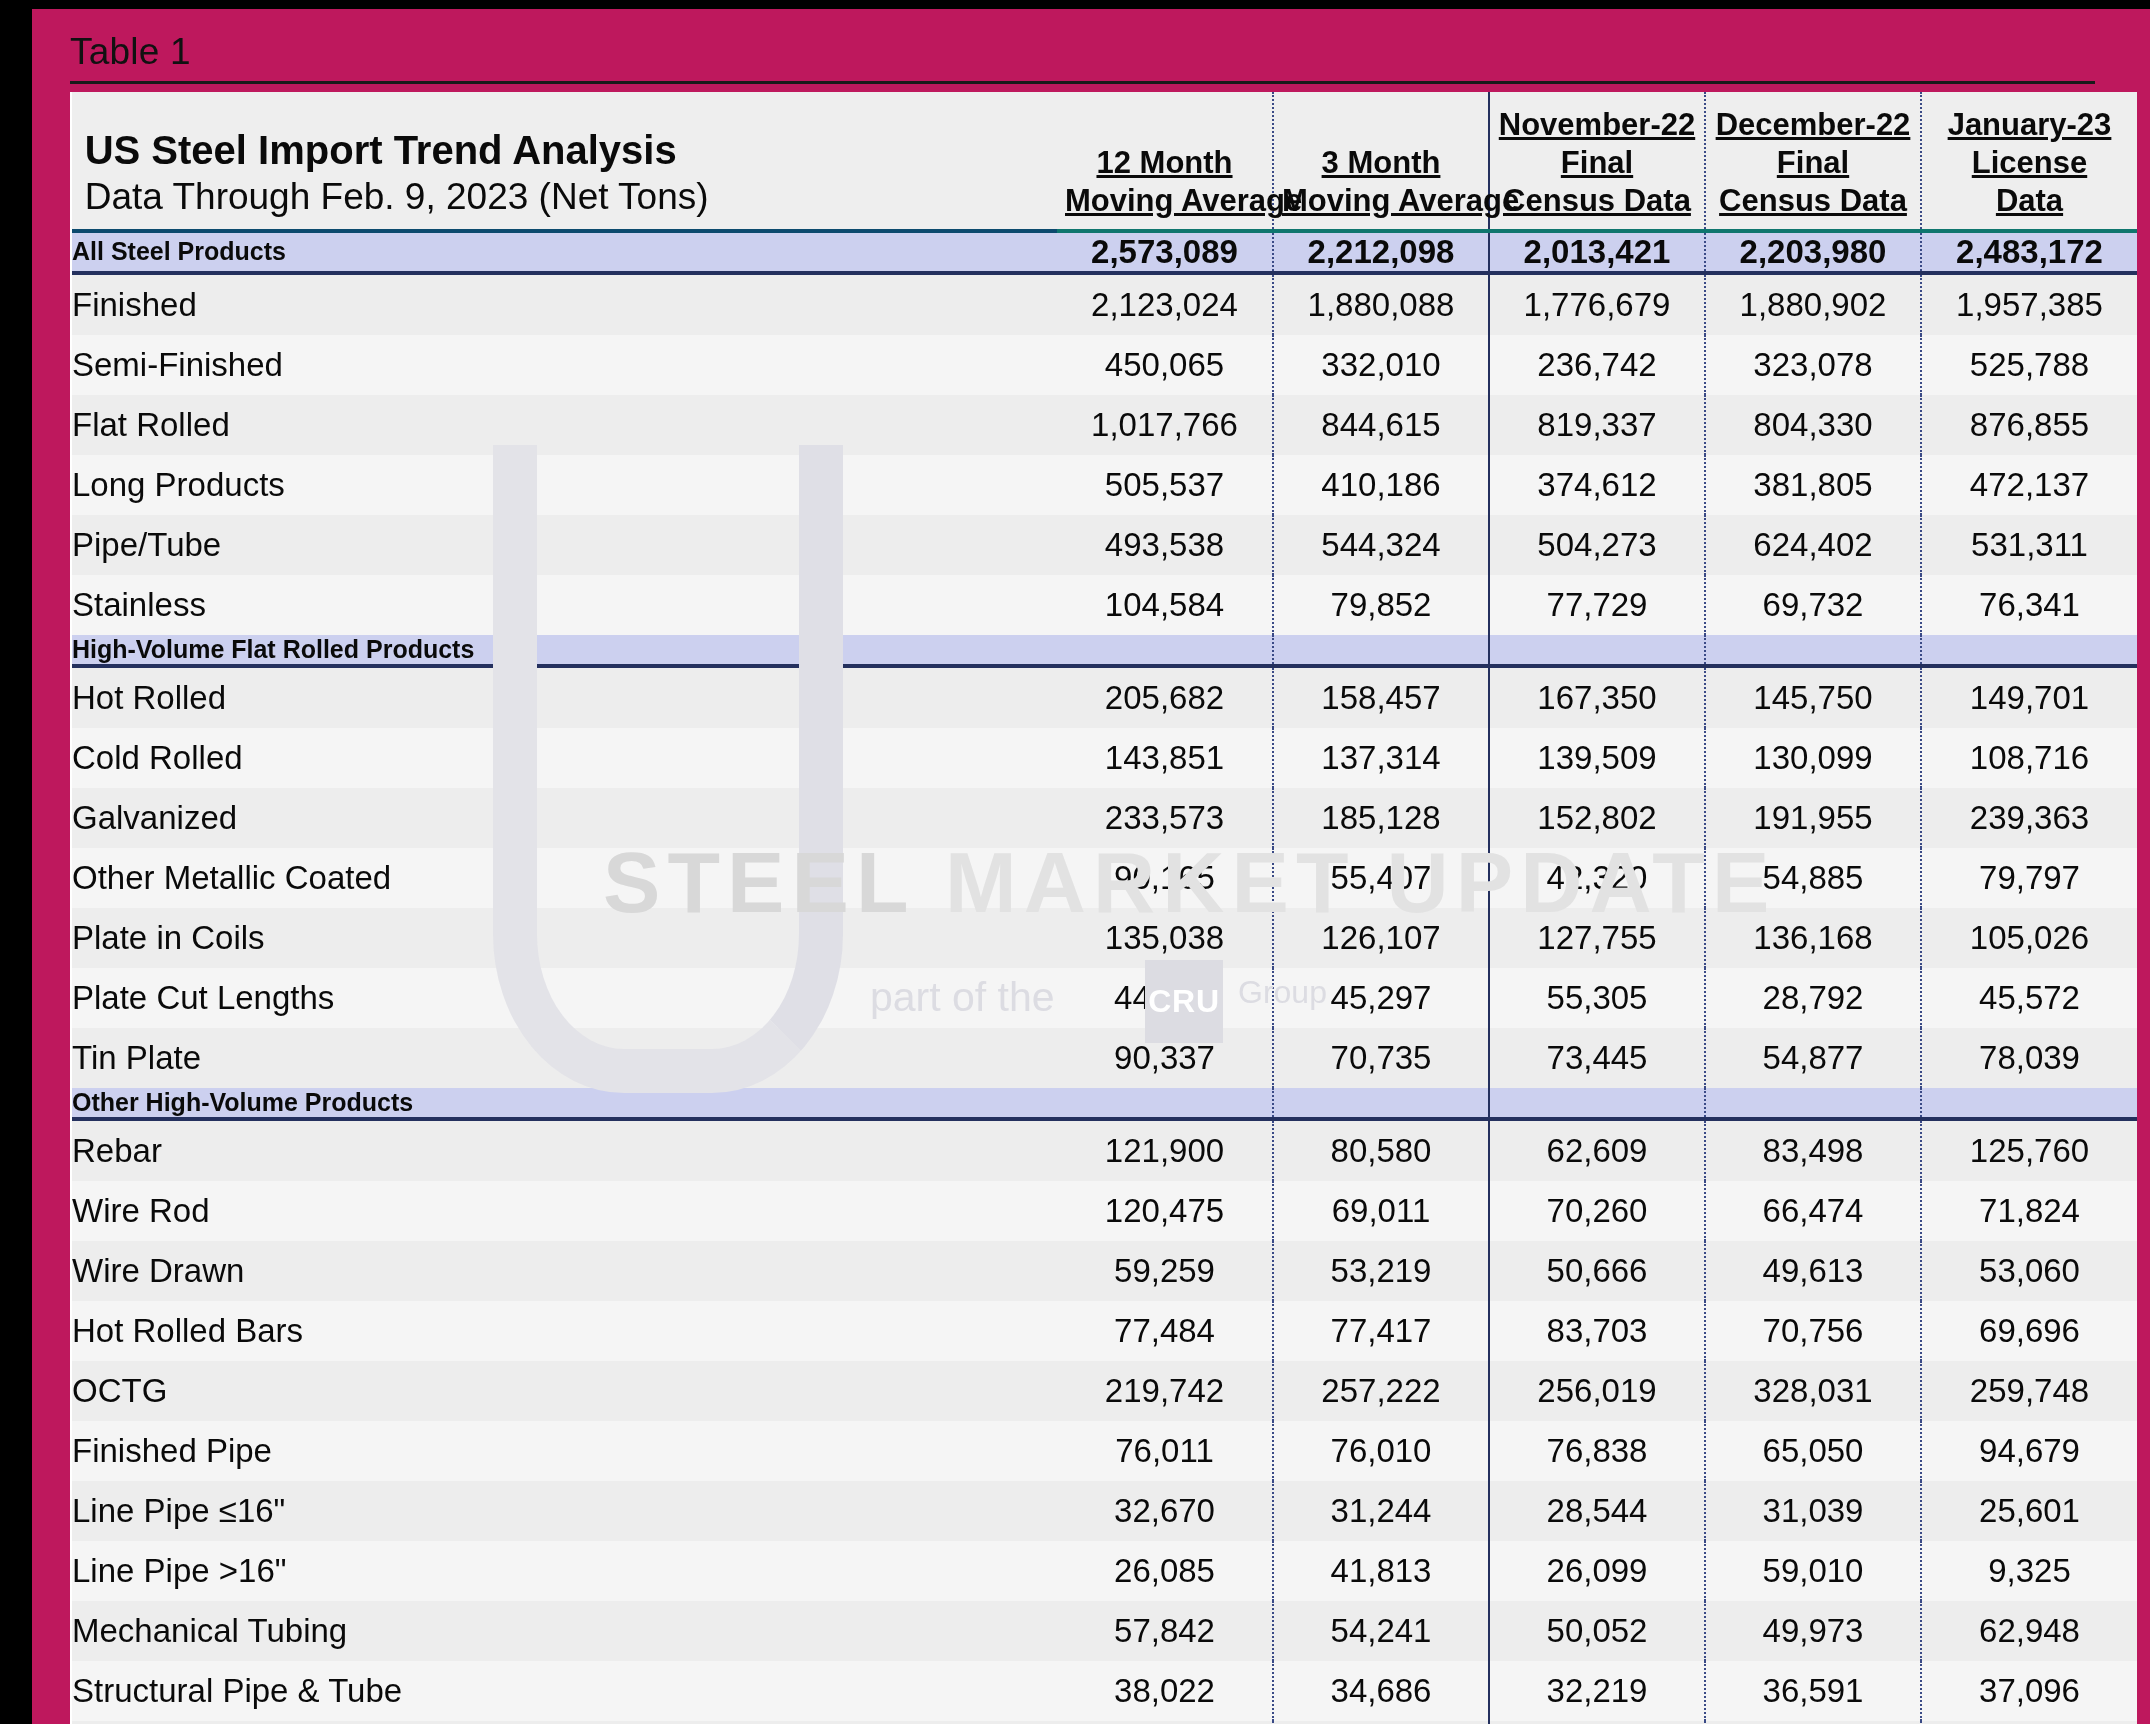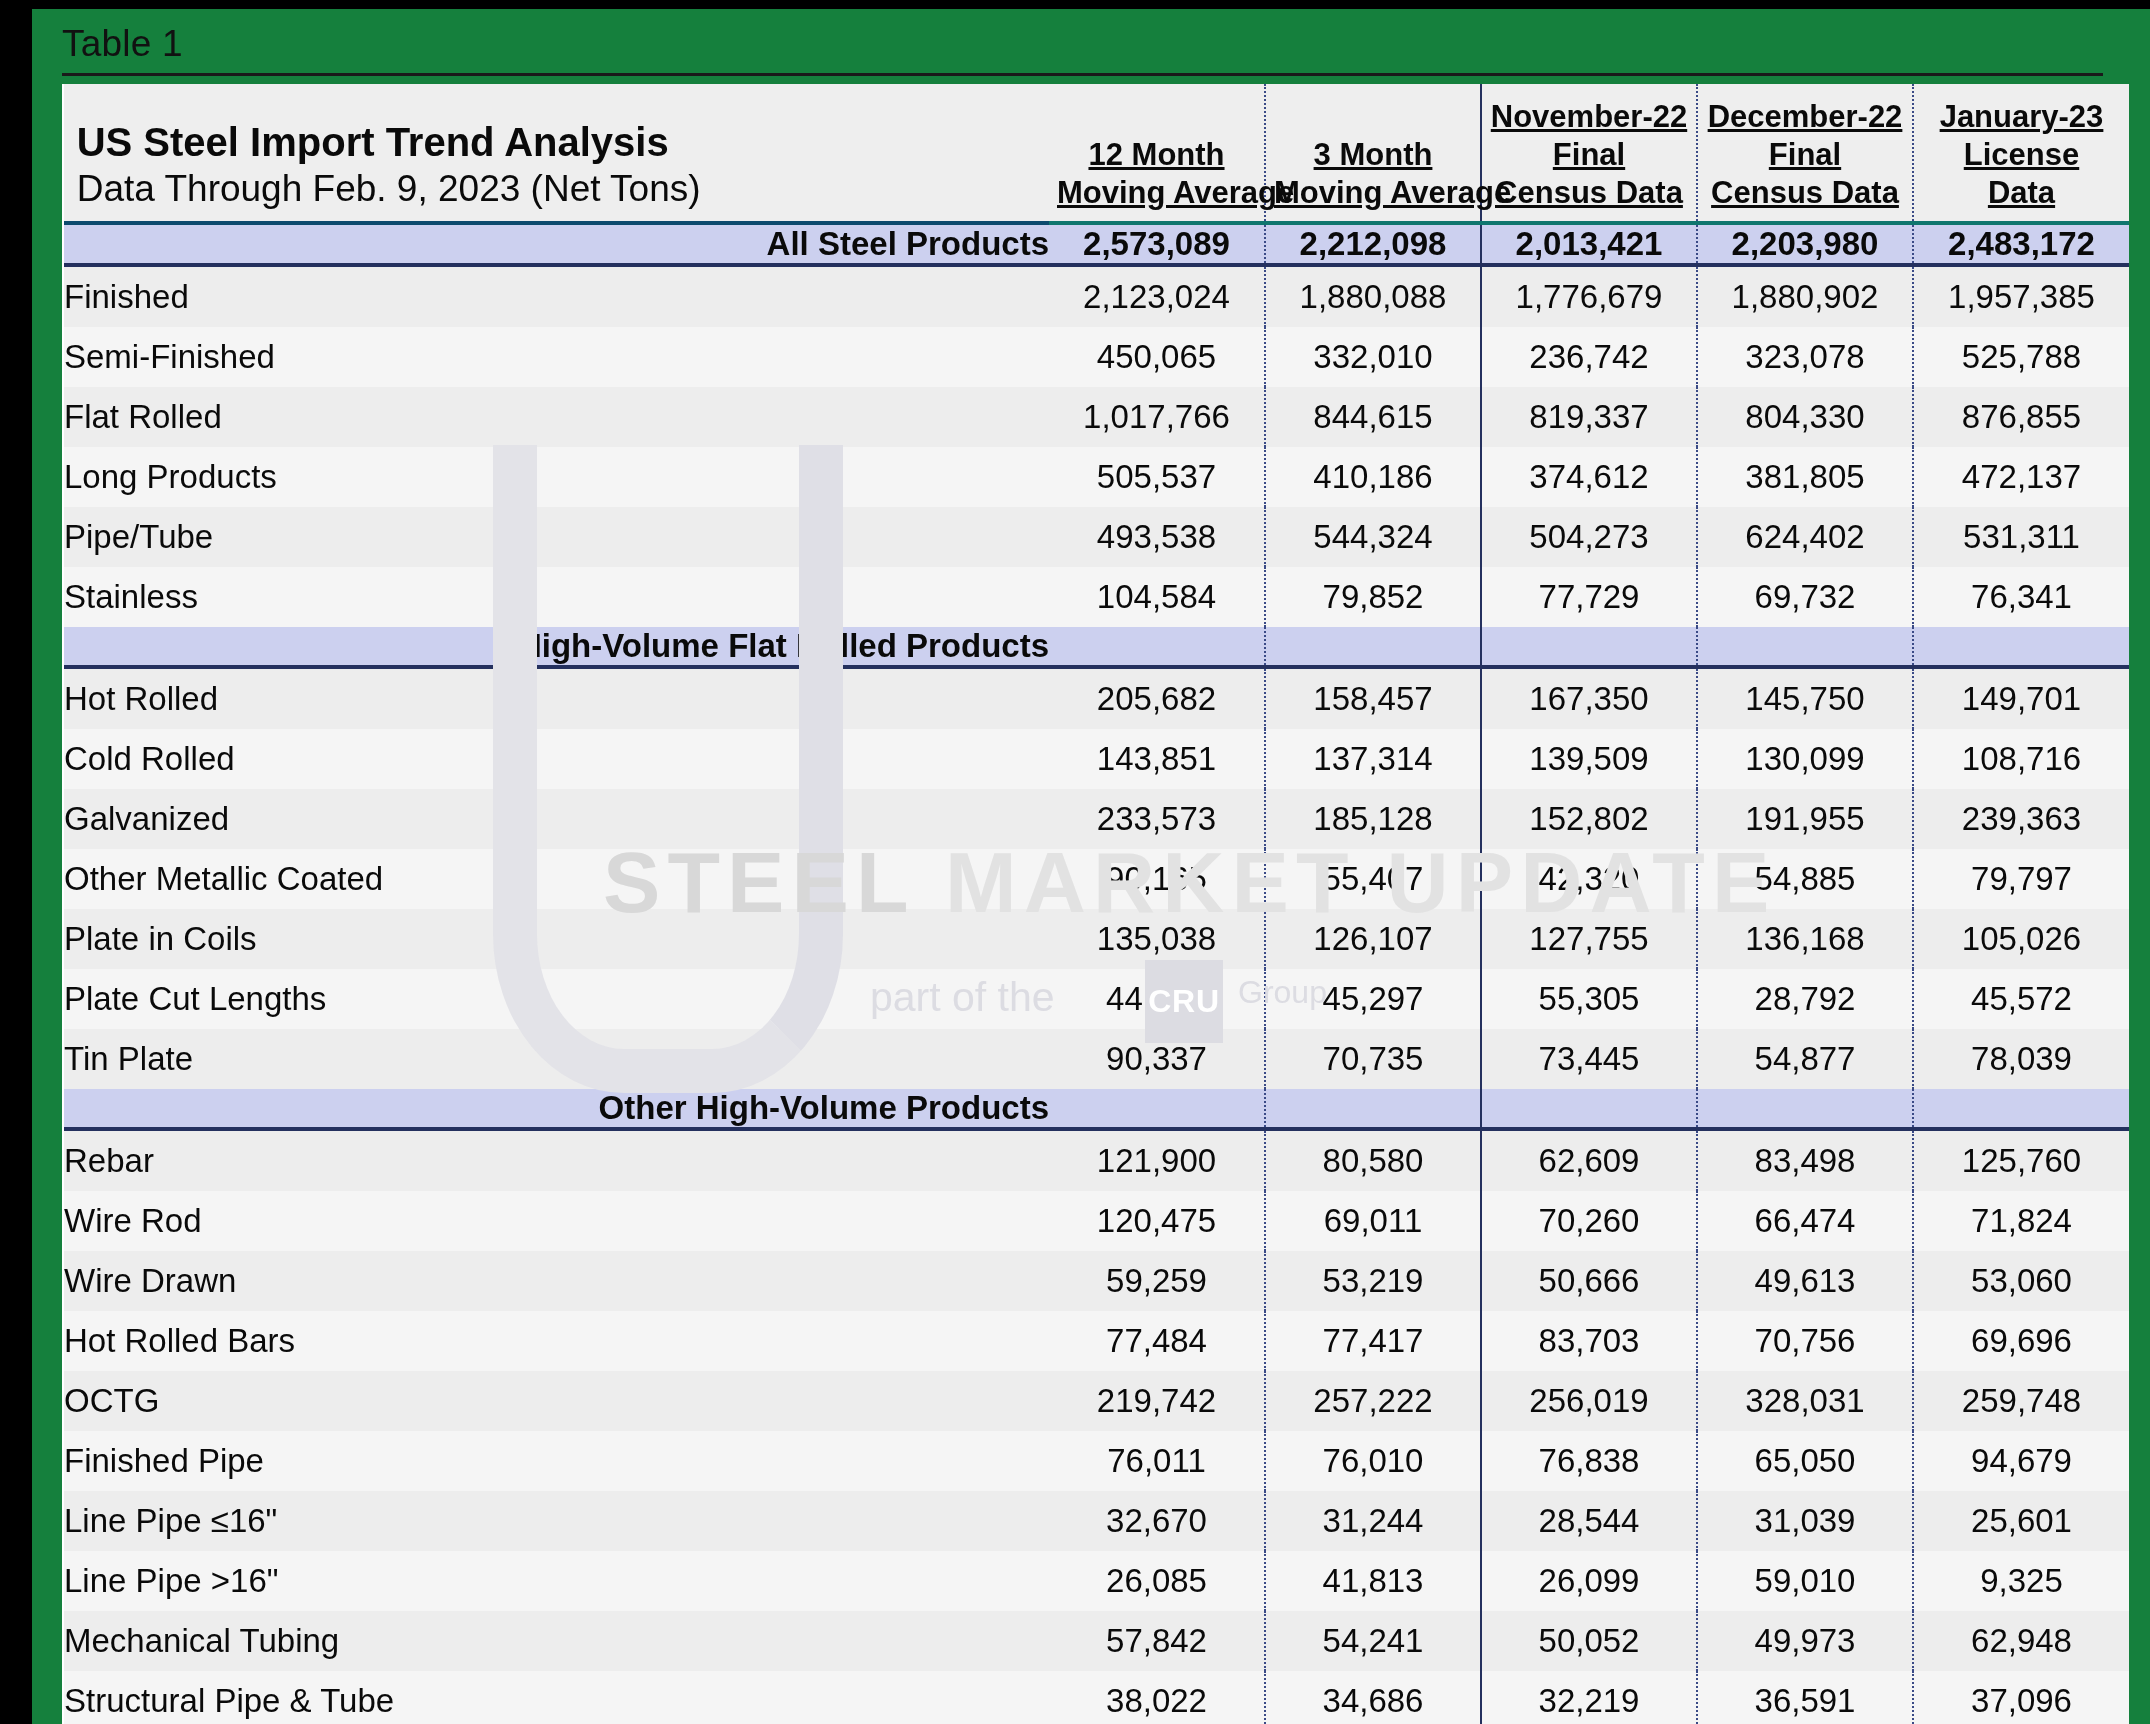--- a/index.html
+++ b/index.html
@@ -13,26 +13,26 @@
     font-family: "Liberation Sans", sans-serif;
     overflow: hidden;
   }
 
   
   #page {
     position: relative;
     box-sizing: border-box;
     width: 2151px;
     height: 1725px;
-    background: #15803d;
+    background: #be185d;
     border-top: 9.5px solid #000000;
     border-left: 32px solid #000000;
     border-right: 0;
     border-bottom: 0;
-    padding: 0;
+    padding: 8px;
   }
 
   
   .caption-row {
     box-sizing: border-box;
     padding: 14.3px 0 8px 30px;
     font-size: 37px;
     color: #111111;
     letter-spacing: 0.2px;
   }
@@ -102,23 +102,23 @@
   .vsep-dot { border-left: 2.4px dotted #3a4a86; }
   .vsep-solid { border-left: 2.4px solid #24305e; }
 
   
   tr.section > td {
     background: #ccd0ef;
     border-bottom: 4px solid #24305e;
     padding: 0;
   }
   td.section-label {
-    text-align: right;
+    text-align: left;
     padding: 5.6px 0 7.1px 12.7px;
-    font-size: 33px;
+    font-size: 25px;
     font-weight: bold;
     color: #0a0a0a;
     white-space: nowrap;
   }
   td.section-num {
     text-align: center;
     padding: 5.6px 14.3px 7.1px 14.3px;
     font-size: 33px;
     font-weight: bold;
     color: #0a0a0a;

